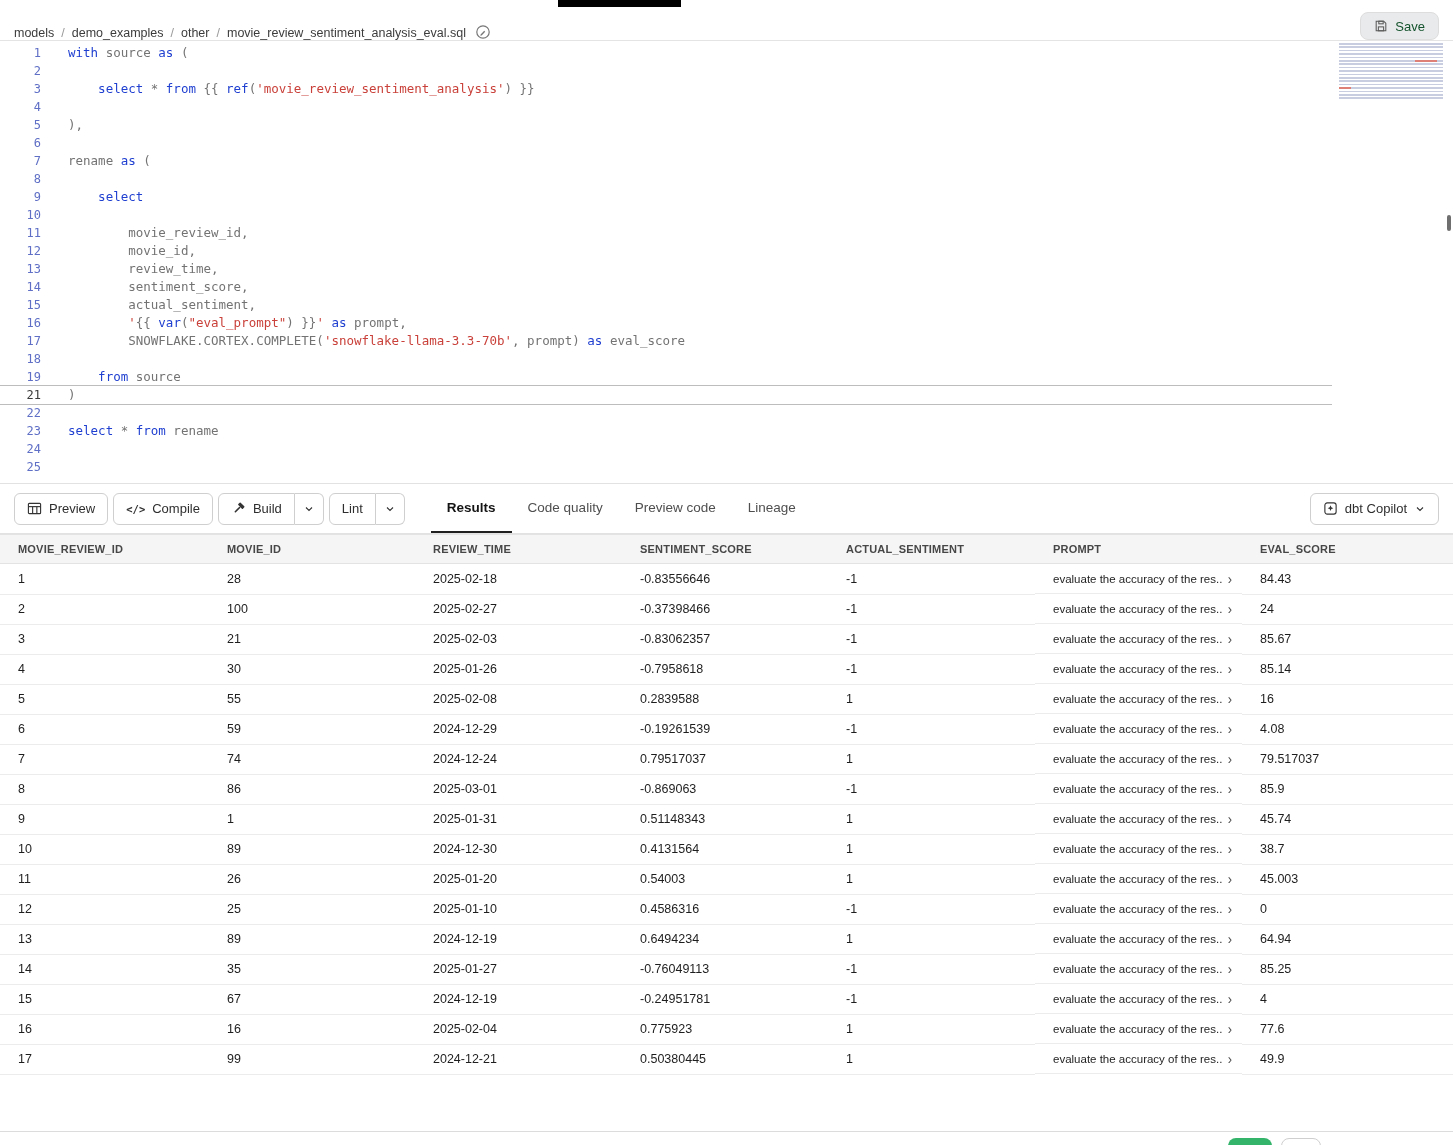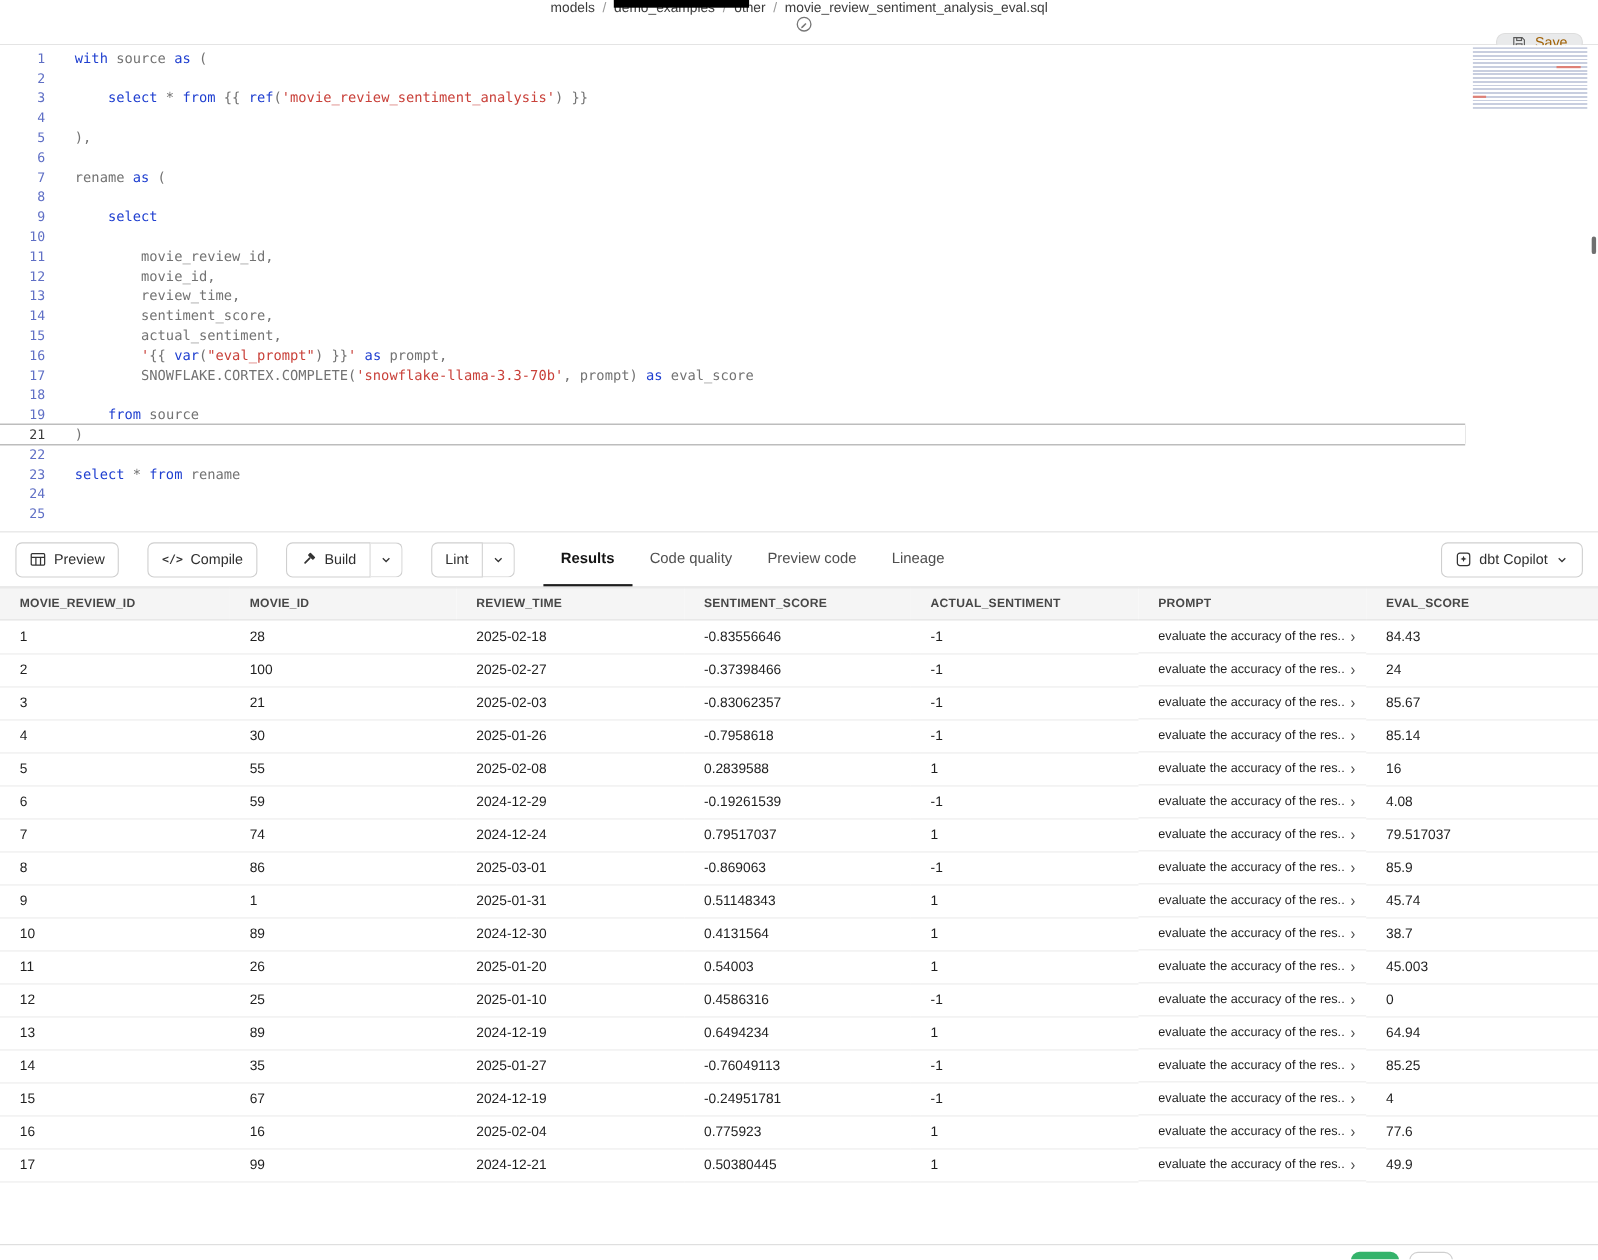--- a/index.html
+++ b/index.html
@@ -2,27 +2,27 @@
 <html style="--link: #0d66c2; --keyword: #1f3fd0; --string: #c9413a; --tab-active-underline: #1f1f1f; --green-button: #34b36b;"><head>
 <meta charset="utf-8">
 <style>
   * { box-sizing: border-box; margin: 0; padding: 0; }
   html,body { width:1453px; height:1145px; background:#fff; font-family:"Liberation Sans", sans-serif; }
   .app { position:relative; width:1453px; height:1145px; overflow:hidden; background:#fff; }
 
   .notch { position:absolute; top:0; left:558px; width:123px; height:7px; background:#000; z-index:30; }
 
   
-  .topbar { height:41px; border-bottom:1px solid #e4e4e4; display:flex; align-items:center; padding:0 14px;flex-direction:column; }
+  .topbar { height:41px; border-bottom:1px solid #e4e4e4; display:flex; align-items:flex-end; padding:0 14px; }
   .breadcrumb { display:flex; align-items:center; gap:7px; font-size:12.5px; color:#3c3c3c; }
   .bc-sep { color:#9a9a9a; }
   .bc-item { cursor:pointer; }
   .file-icon { margin-left:9px; display:flex; align-items:center; }
   .save-btn { margin-left:auto; height:28px; background:#e9eaeb; border:1px solid #dddddd; border-radius:8px;
-              display:flex; align-items:center; gap:7px; padding:0 13px; font-size:13px; color:#a16207;
+              display:flex; align-items:center; gap:7px; padding:0 13px; font-size:13px; color:#14532d;
               font-family:inherit; cursor:pointer; }
 
   
   .editor { position:relative; height:443px; border-bottom:1px solid #e2e2e2; overflow:hidden;
             font-family:"DejaVu Sans Mono", monospace; font-size:12.5px; background:#fff; }
   .lines { position:absolute; top:3px; left:0; width:1332px; }
   .line { display:flex; height:18px; line-height:18px; }
   .line .num { flex:none; width:41px; text-align:right; color:#5f6fc5; font-size:12px; }
   .line .txt { white-space:pre; padding-left:27px; color:#24292f; }
   .line.active { box-shadow:0 -1px 0 #bdbdbd, 0 1px 0 #bdbdbd; }
@@ -33,21 +33,21 @@
   .minimap { position:absolute; top:2px; right:10px; width:104px; height:56px;
              background:repeating-linear-gradient(to bottom, #bfc6da 0 1.6px, transparent 1.6px 3.4px);
              opacity:.85; }
   .minimap .mm-red { position:absolute; height:2px; background:#d96a5f; display:block; }
   .minimap .r1 { top:17px; right:6px; width:22px; }
   .minimap .r2 { top:44px; left:0; width:12px; }
   .scroll-thumb { position:absolute; right:2px; top:174px; width:4px; height:16px; background:#6f6f6f; border-radius:2px; }
 
   
   .toolbar { height:50px; border-bottom:1px solid #e2e2e2; display:flex; align-items:stretch; padding:0 14px; }
-  .tleft { display:flex; align-items:center; gap:26px; }
+  .tleft { display:flex; align-items:center; gap:5px; }
   .btn { height:32px; background:#fff; border:1px solid #cfcfcf; border-radius:6px; display:flex;
          align-items:center; gap:7px; padding:0 12px; font-size:13px; color:#2e2e2e; font-family:inherit; cursor:pointer; }
   .split { display:flex; align-items:center; }
   .split .btn.main { border-radius:6px 0 0 6px; }
   .split .btn.caret { border-radius:0 6px 6px 0; border-left:none; padding:0 8px; }
   .ic { display:flex; align-items:center; }
   .code-ic { font-family:"DejaVu Sans Mono", monospace; font-size:10.5px; color:#333; font-weight:bold; }
   .tabs { display:flex; align-items:stretch; margin-left:26px; }
   .tab { display:flex; align-items:center; padding:0 16px; font-size:13.5px; color:#4f4f4f;
          border-bottom:2px solid transparent; cursor:pointer; }

